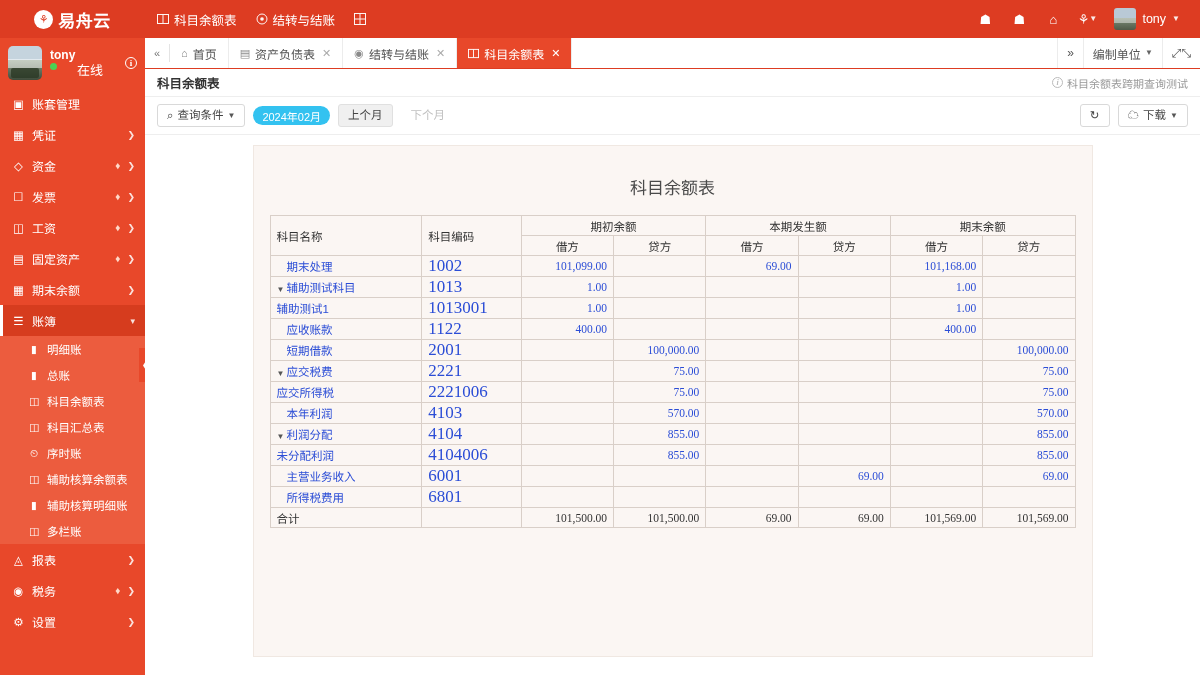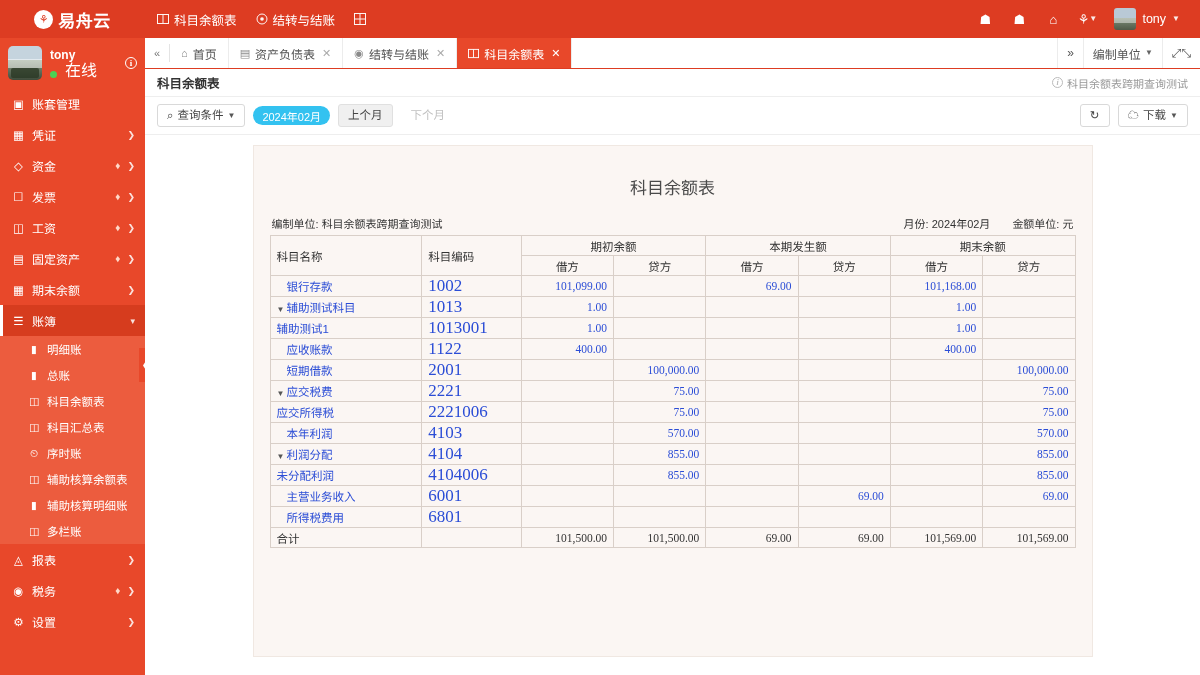--- a/index.html
+++ b/index.html
@@ -77,21 +77,21 @@
   .avatar-lg::before {
     content:""; position:absolute; left:0; right:0; top:38%; height:26%;
     background: rgba(255,255,255,.5);
   }
   .avatar-lg::after {
     content:""; position:absolute; left:10%; bottom:6%; width:80%; height:30%;
     background: rgba(40,55,35,.75); border-radius: 2px;
   }
   .profile-info { flex: 1; min-width: 0; }
   .profile-name { font-size: 12px; font-weight: 700; line-height: 15px; }
-  .profile-status { font-size: 16px; line-height: 15px; display: flex; align-items: flex-end; gap: 8px; }
+  .profile-status { font-size: 13px; line-height: 15px; display: flex; align-items: flex-start; gap: 20px; }
   .dot-online { width: 7px; height: 7px; border-radius: 50%; background: #4ad154; display: inline-block; }
   .profile-i {
     width: 12px; height: 12px; border-radius: 50%; border: 1px solid #fff;
     font-size: 9px; line-height: 10px; text-align: center; flex: 0 0 12px;
     font-family: "Liberation Serif", serif; font-weight: 700;
   }
 
   .menu { list-style: none; }
   .menu-item {
     height: 31px; display: flex; align-items: center; padding: 0 10px 0 12px;
@@ -457,36 +457,20 @@
         <button class="btn btn-download">
           <span>☁</span>
           <span>下载</span>
           <span class="caret">▼</span>
         </button>
       </div>
 
       <div class="canvas">
         <div class="sheet">
           <div class="sheet-title">科目余额表</div>
-          <div class="meta">
-            <span>
-              <span>编制单位:</span>
-              <span>科目余额表跨期查询测试</span>
-            </span>
-            <span class="meta-right">
-              <span>
-                <span>月份:</span>
-                <span>2024年02月</span>
-              </span>
-              <span>
-                <span>金额单位:</span>
-                <span>元</span>
-              </span>
-            </span>
-          </div>
 
           <table class="report">
             <colgroup>
               <col style="width:148px">
                 <col style="width:97px">
               <col style="width:90px">
                 <col style="width:90px">
               <col style="width:90px">
                 <col style="width:90px">
               <col style="width:90px">
@@ -504,21 +488,21 @@
                 <th>借方</th>
                 <th>贷方</th>
                 <th>借方</th>
                 <th>贷方</th>
                 <th>借方</th>
                 <th>贷方</th>
               </tr>
             </thead>
             <tbody id="report-body">
                 <tr>
-                  <td class="name lvl1"><span class="tree-toggle"></span><span>银行存款</span></td>
+                  <td class="name lvl1"><span class="tree-toggle"></span><span>期末处理</span></td>
                   <td class="code">1002</td>
                   <td class="num">101,099.00</td>
                   <td class="num"></td>
                   <td class="num">69.00</td>
                   <td class="num"></td>
                   <td class="num">101,168.00</td>
                   <td class="num"></td>
                 </tr>
                 <tr>
                   <td class="name lvl1"><span class="tree-toggle">▼</span><span>辅助测试科目</span></td>

